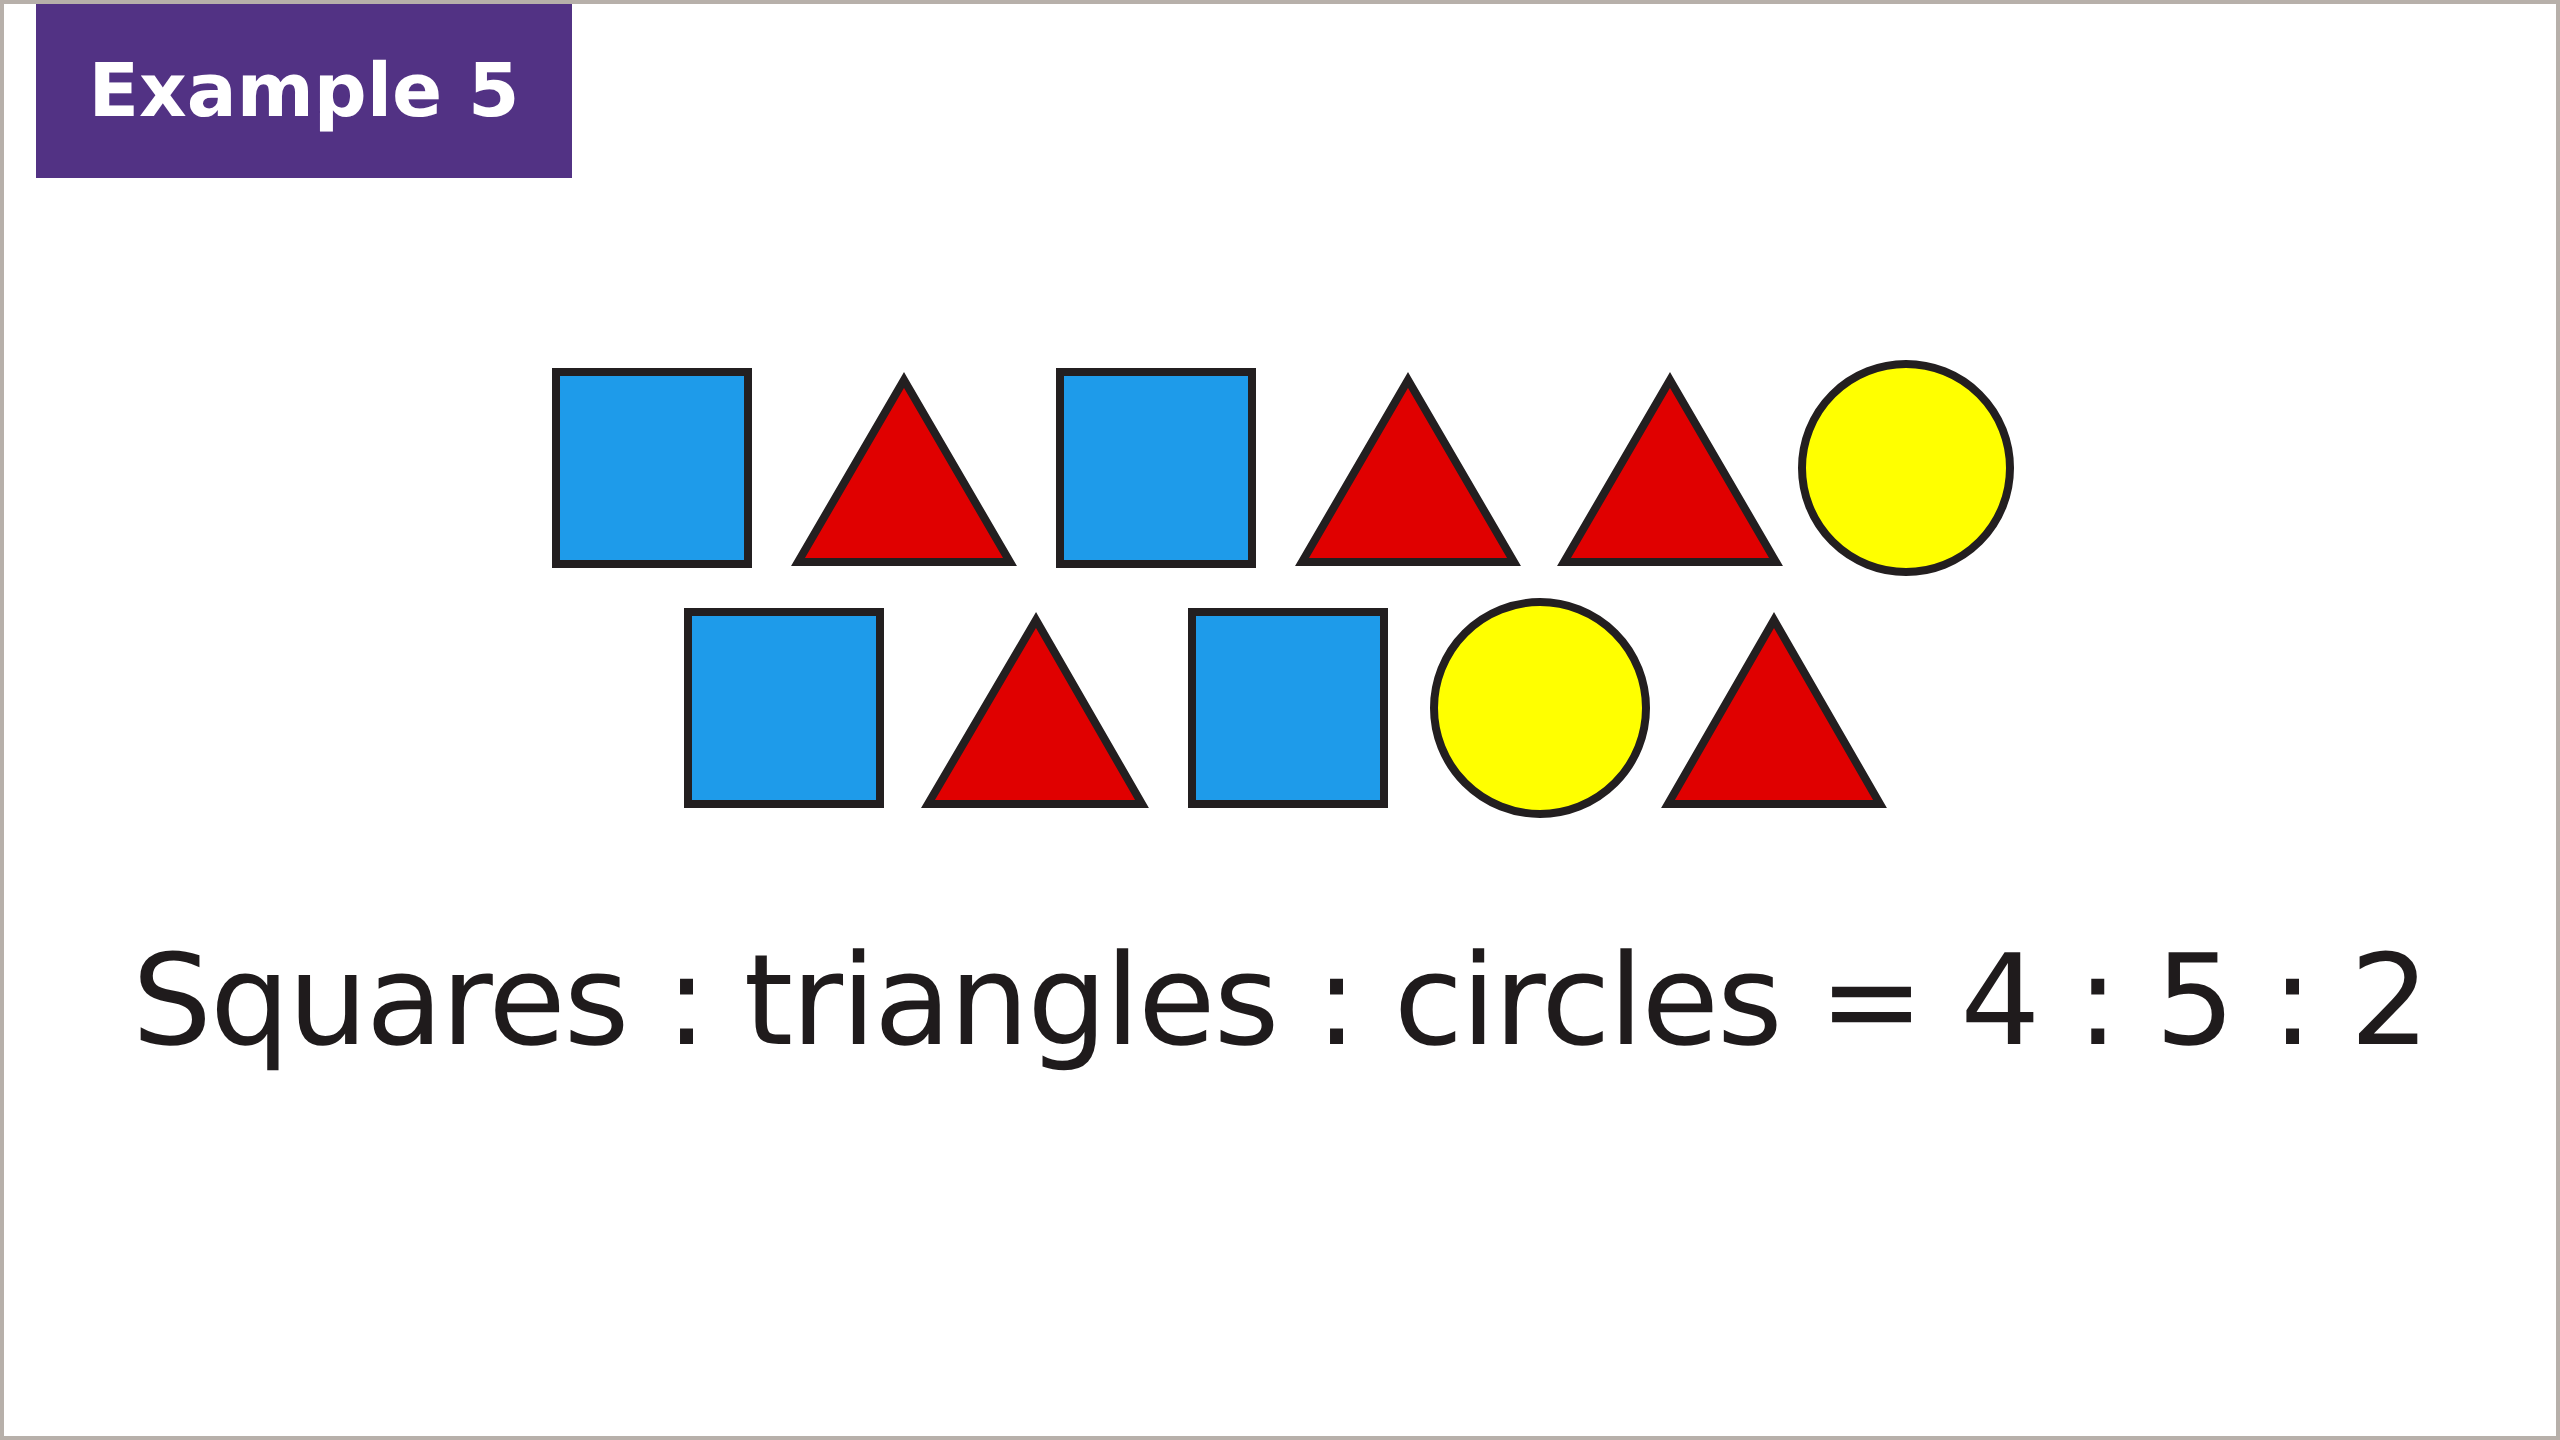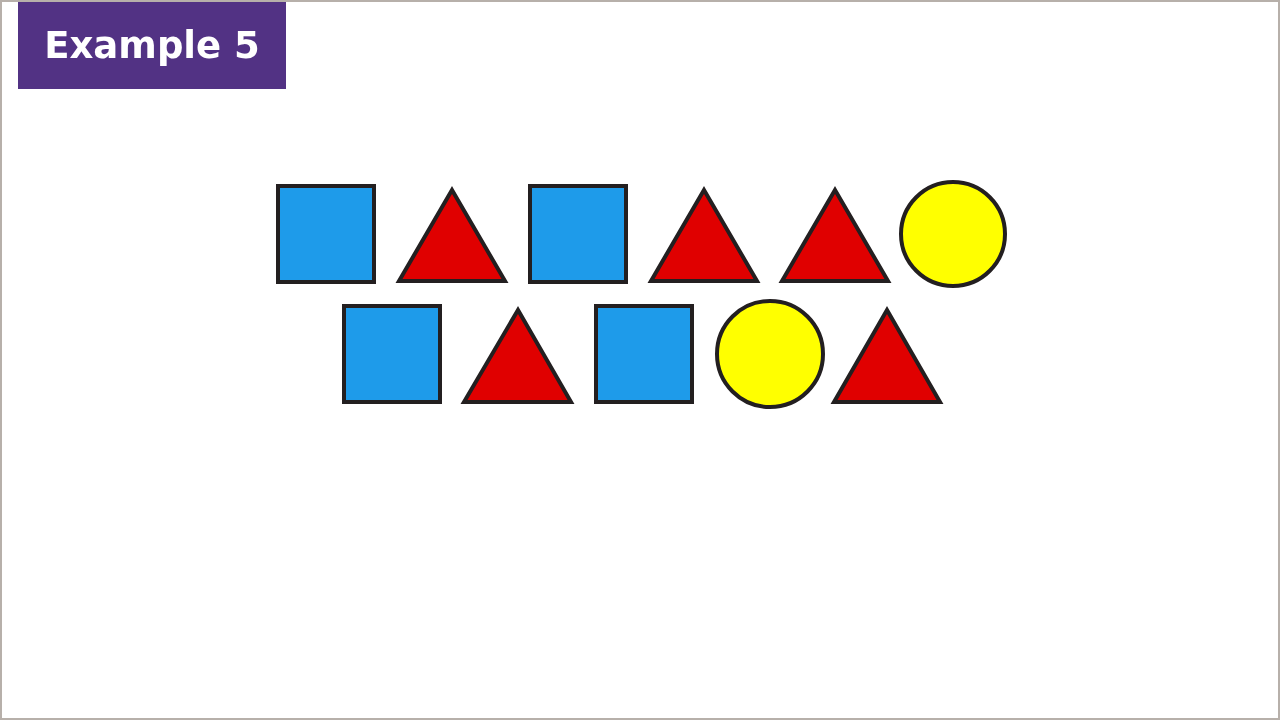--- a/index.html
+++ b/index.html
@@ -59,13 +59,14 @@
       <circle cx="951" cy="232" r="52" fill="#ffff00"></circle>
 
       <rect x="342" y="304" width="96" height="96" fill="#1e9bea"></rect>
       <polygon points="516,308 569,400 462,400" fill="#e00000"></polygon>
       <rect x="594" y="304" width="96" height="96" fill="#1e9bea"></rect>
       <ellipse cx="768" cy="352" rx="53" ry="53" fill="#ffff00"></ellipse>
       <polygon points="885,308 938,400 832,400" fill="#e00000"></polygon>
     </g>
   </svg>
 
+  <div class="equation">Squares : triangles : circles = 4 : 5 : 2</div>
 </div>
 
 </body></html>

